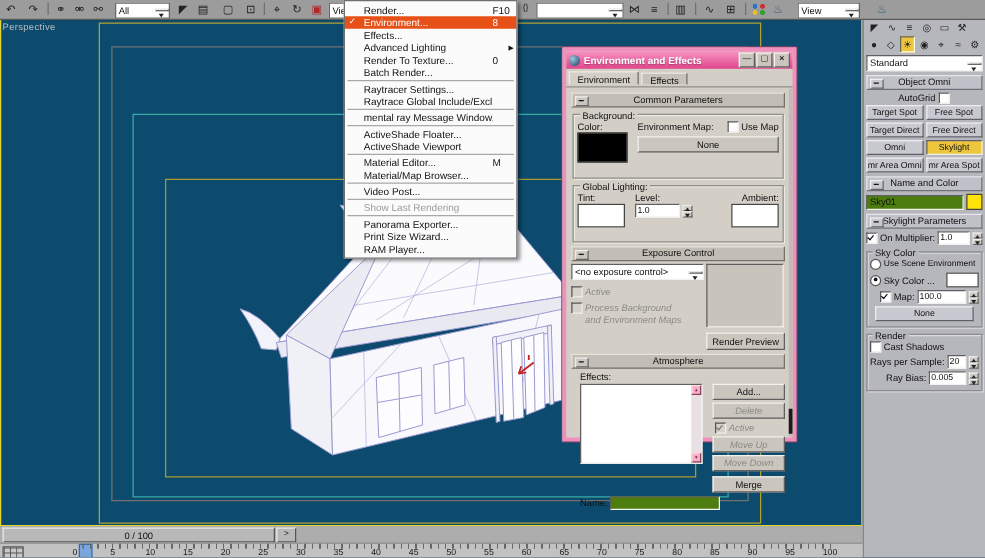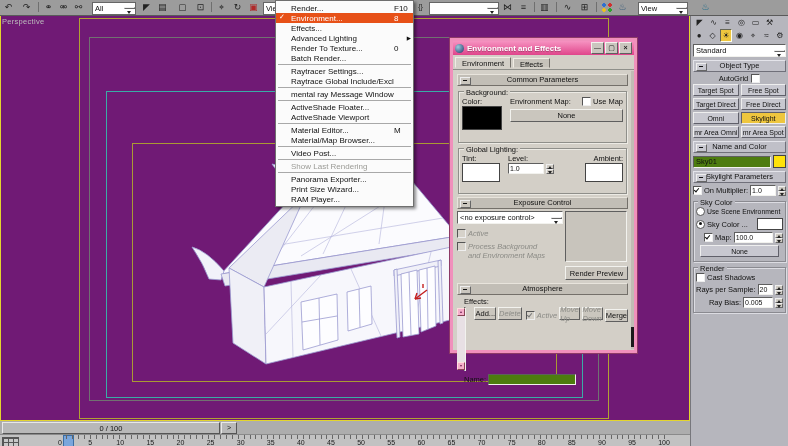--- a/index.html
+++ b/index.html
@@ -38,21 +38,21 @@
   .tbsep{position:absolute;top:2px;width:1px;height:10px;background:#6f6f6f;}
   .tbdd{position:absolute;top:1.5px;display:flex;height:11px;background:#fff;border:1px solid #666;align-items:center;}
   .tbdd .val{flex:1;padding:0 2px;font-size:7.5px;white-space:nowrap;overflow:hidden;}
   .mtl-icon{position:absolute;top:2px;width:12px;height:11px;background:
     radial-gradient(circle at 3px 3px,#2f6fd0 1.8px,transparent 2.1px),
     radial-gradient(circle at 9px 3px,#d03030 1.8px,transparent 2.1px),
     radial-gradient(circle at 3px 8px,#e8c020 1.8px,transparent 2.1px),
     radial-gradient(circle at 9px 8px,#30a030 1.8px,transparent 2.1px);}
 
   
-  #viewport{position:absolute;left:0;top:15px;width:690px;height:406px;background:#701a75;border:1px solid #e3d52e;box-sizing:border-box;z-index:1;}
+  #viewport{position:absolute;left:0;top:15px;width:690px;height:406px;background:#0c4a6e;border:1px solid #e3d52e;box-sizing:border-box;z-index:1;}
   .vplabel{position:absolute;left:1px;top:1px;color:#bdbdbd;font-size:7.5px;letter-spacing:.3px;}
   .sf{position:absolute;box-sizing:border-box;}
   .sf.live{left:78px;top:2px;width:530px;height:401px;border:1px solid #b1a233;}
   .sf.dark{left:88px;top:21px;width:510px;height:364px;border:1px solid #717171;}
   .sf.teal{left:105px;top:75px;width:477px;height:307px;border:1px solid #3aaca6;}
   .sf.title{left:131px;top:127px;width:425px;height:239px;border:1px solid #aa9a33;}
   #house{position:absolute;left:150px;top:108px;}
   #redarrow{position:absolute;left:408px;top:266px;}
 
   
@@ -417,21 +417,21 @@
 
       <div style="margin:1px 1px 0 8px">
         <div class="lbl">Effects:</div>
         <div class="row" style="align-items:flex-start;margin-top:1px">
           <div class="listbox">
             <div class="lb-scroll">
               <span class="lb-arrow up"></span>
               <span class="lb-arrow dn"></span>
             </div>
           </div>
-          <div style="flex:1;display:flex;flex-direction:row;gap:2px;padding-left:6px">
+          <div style="flex:1;display:flex;flex-direction:column;gap:2px;padding-left:6px">
             <div class="btn" style="height:11px">Add...</div>
             <div class="btn dis" style="height:11px">Delete</div>
             <div class="row" style="margin:1px 0 0 2px">
                 <span class="chk dis on"></span>
               <span class="lbl dis">Active</span>
               </div>
             <div class="btn dis" style="height:11px">Move Up</div>
             <div class="btn dis" style="height:11px">Move Down</div>
             <div class="btn" style="height:11px;margin-top:2px">Merge</div>
           </div>
@@ -465,21 +465,21 @@
         <span class="ci">≈</span>
         <span class="ci">⚙</span>
       </div>
     <div class="dd" style="margin:2px 0">
       <span class="val">Standard</span>
         <span class="ddb"></span>
     </div>
 
     <div class="proll">
       <span class="minus"></span>
-      <span>Object Type</span>
+      <span>Object Omni</span>
     </div>
     <div class="row" style="justify-content:center;gap:3px;margin:1px 0">
       <span class="lbl">AutoGrid</span>
       <span class="chk"></span>
     </div>
     <div id="otgrid">
         <div class="obtn">Target Spot</div>
         <div class="obtn">Free Spot</div>
         <div class="obtn">Target Direct</div>
         <div class="obtn">Free Direct</div>

